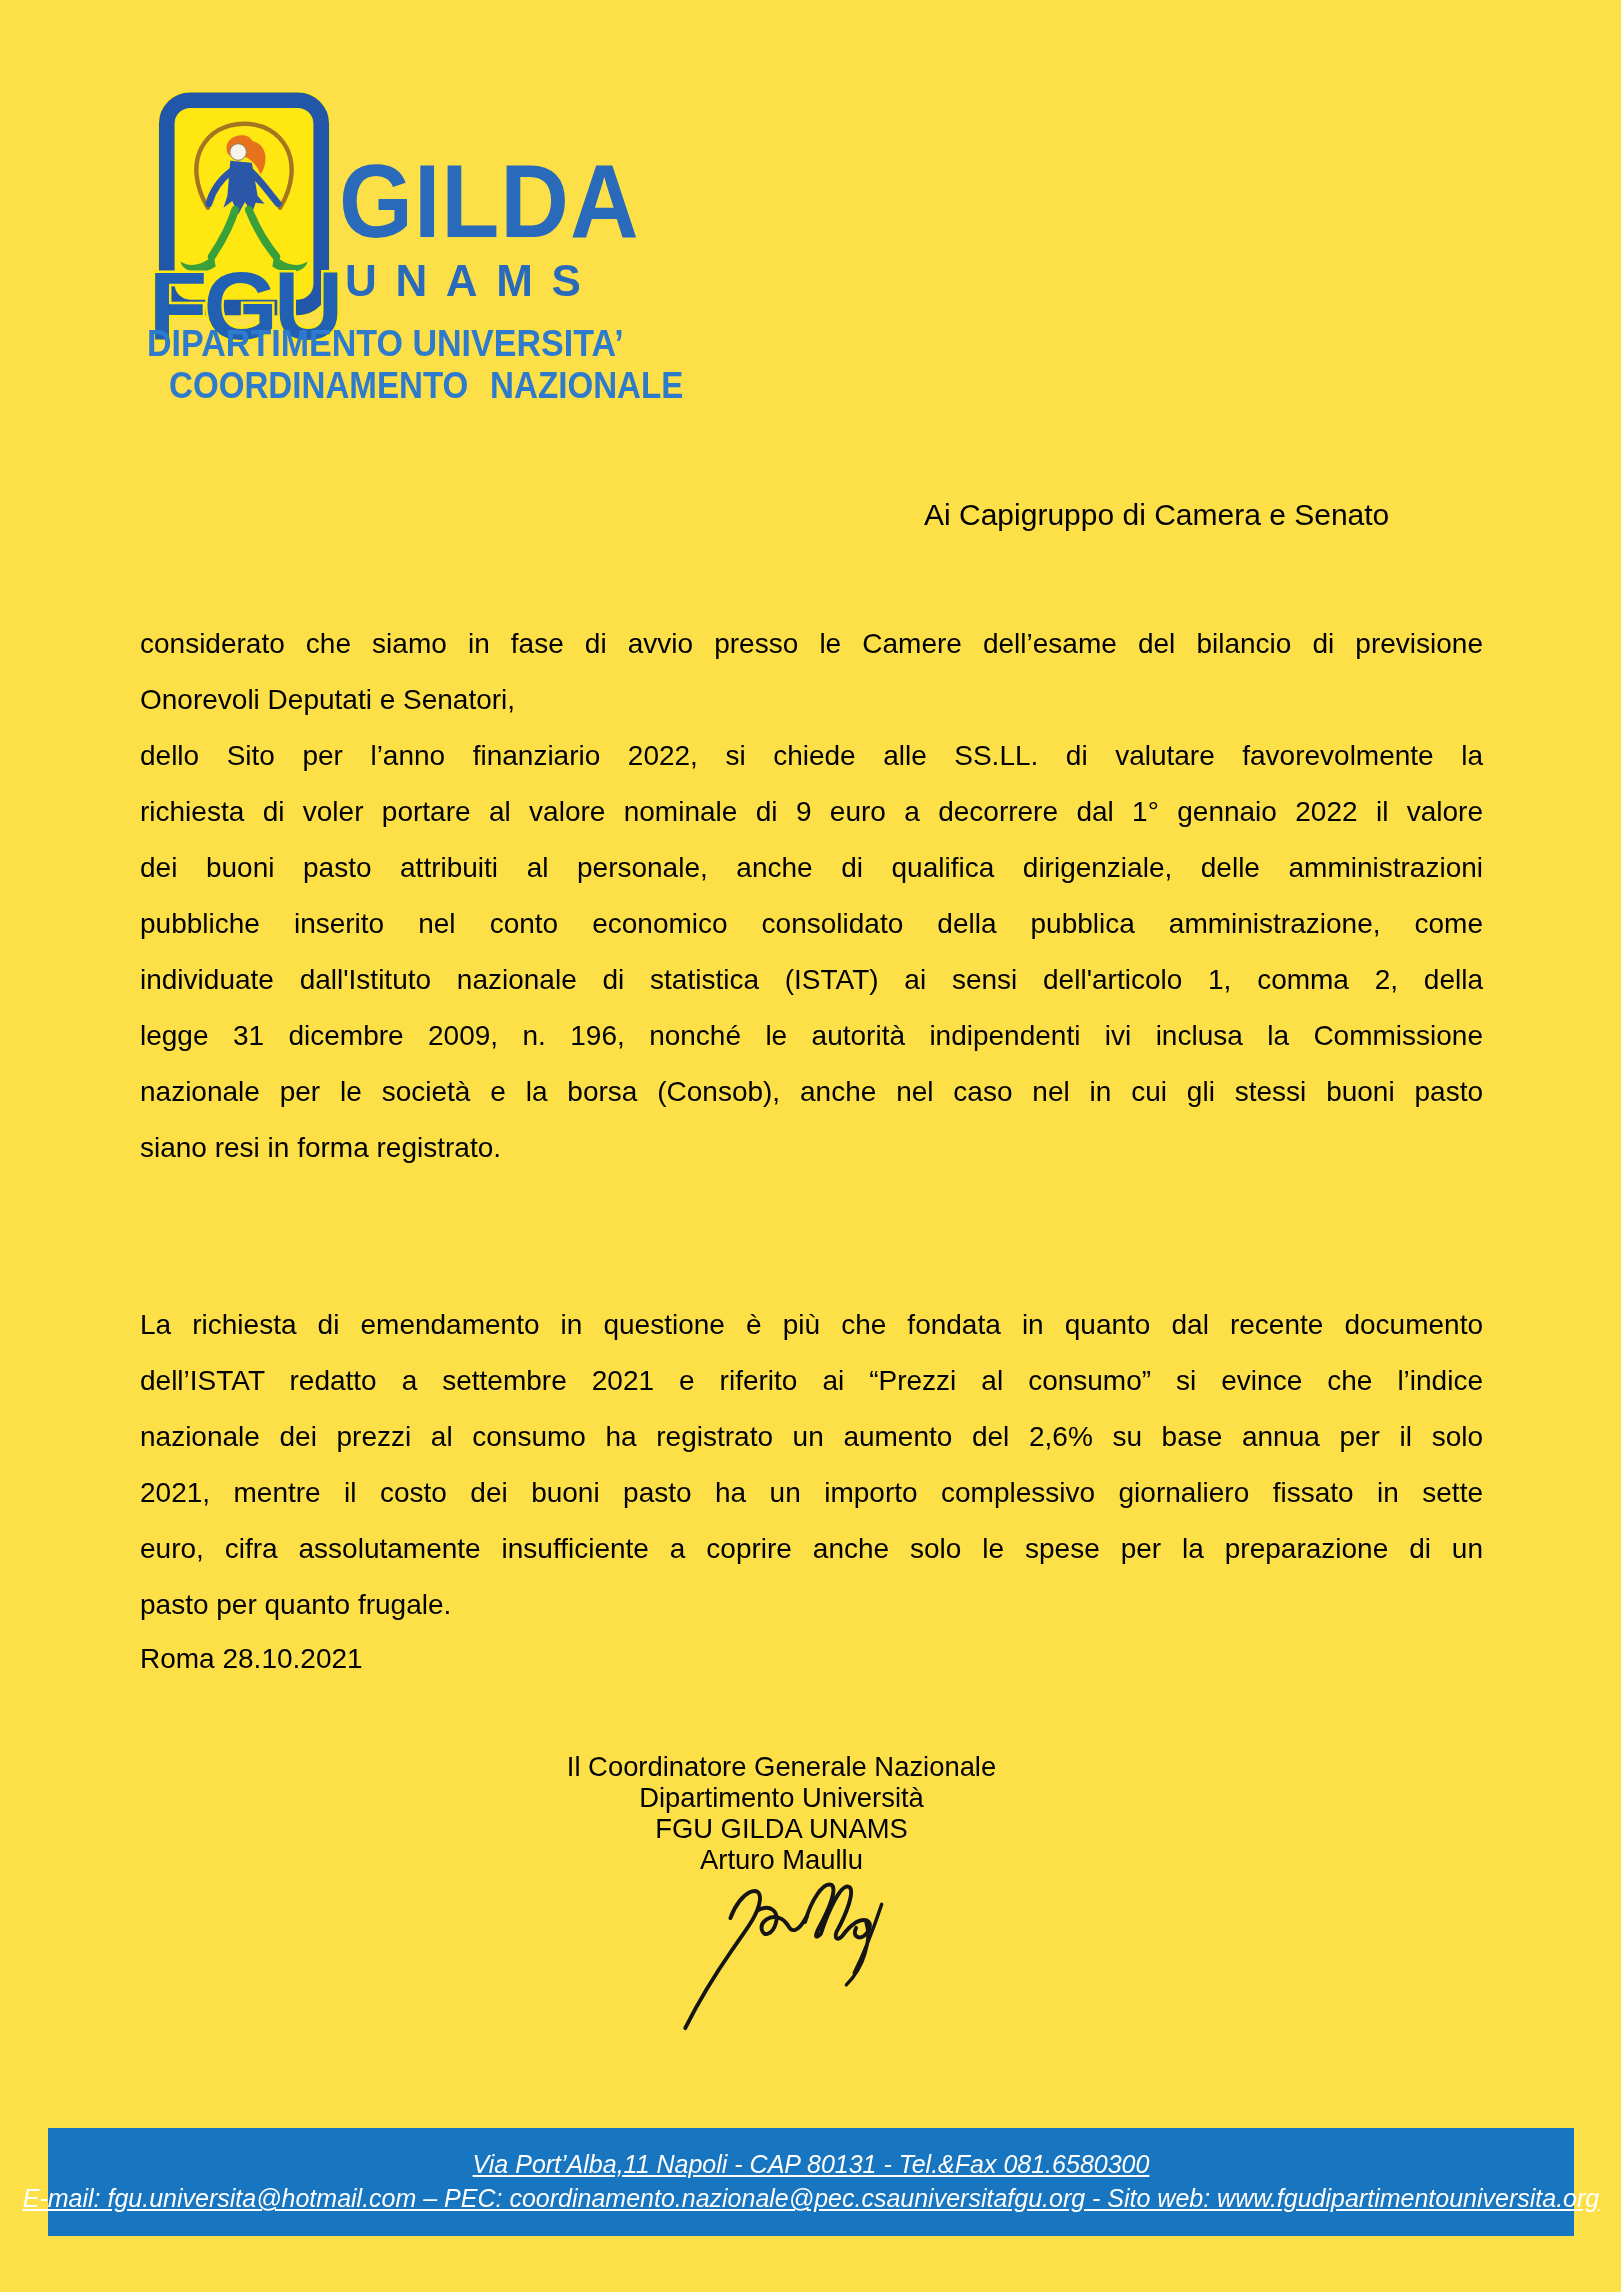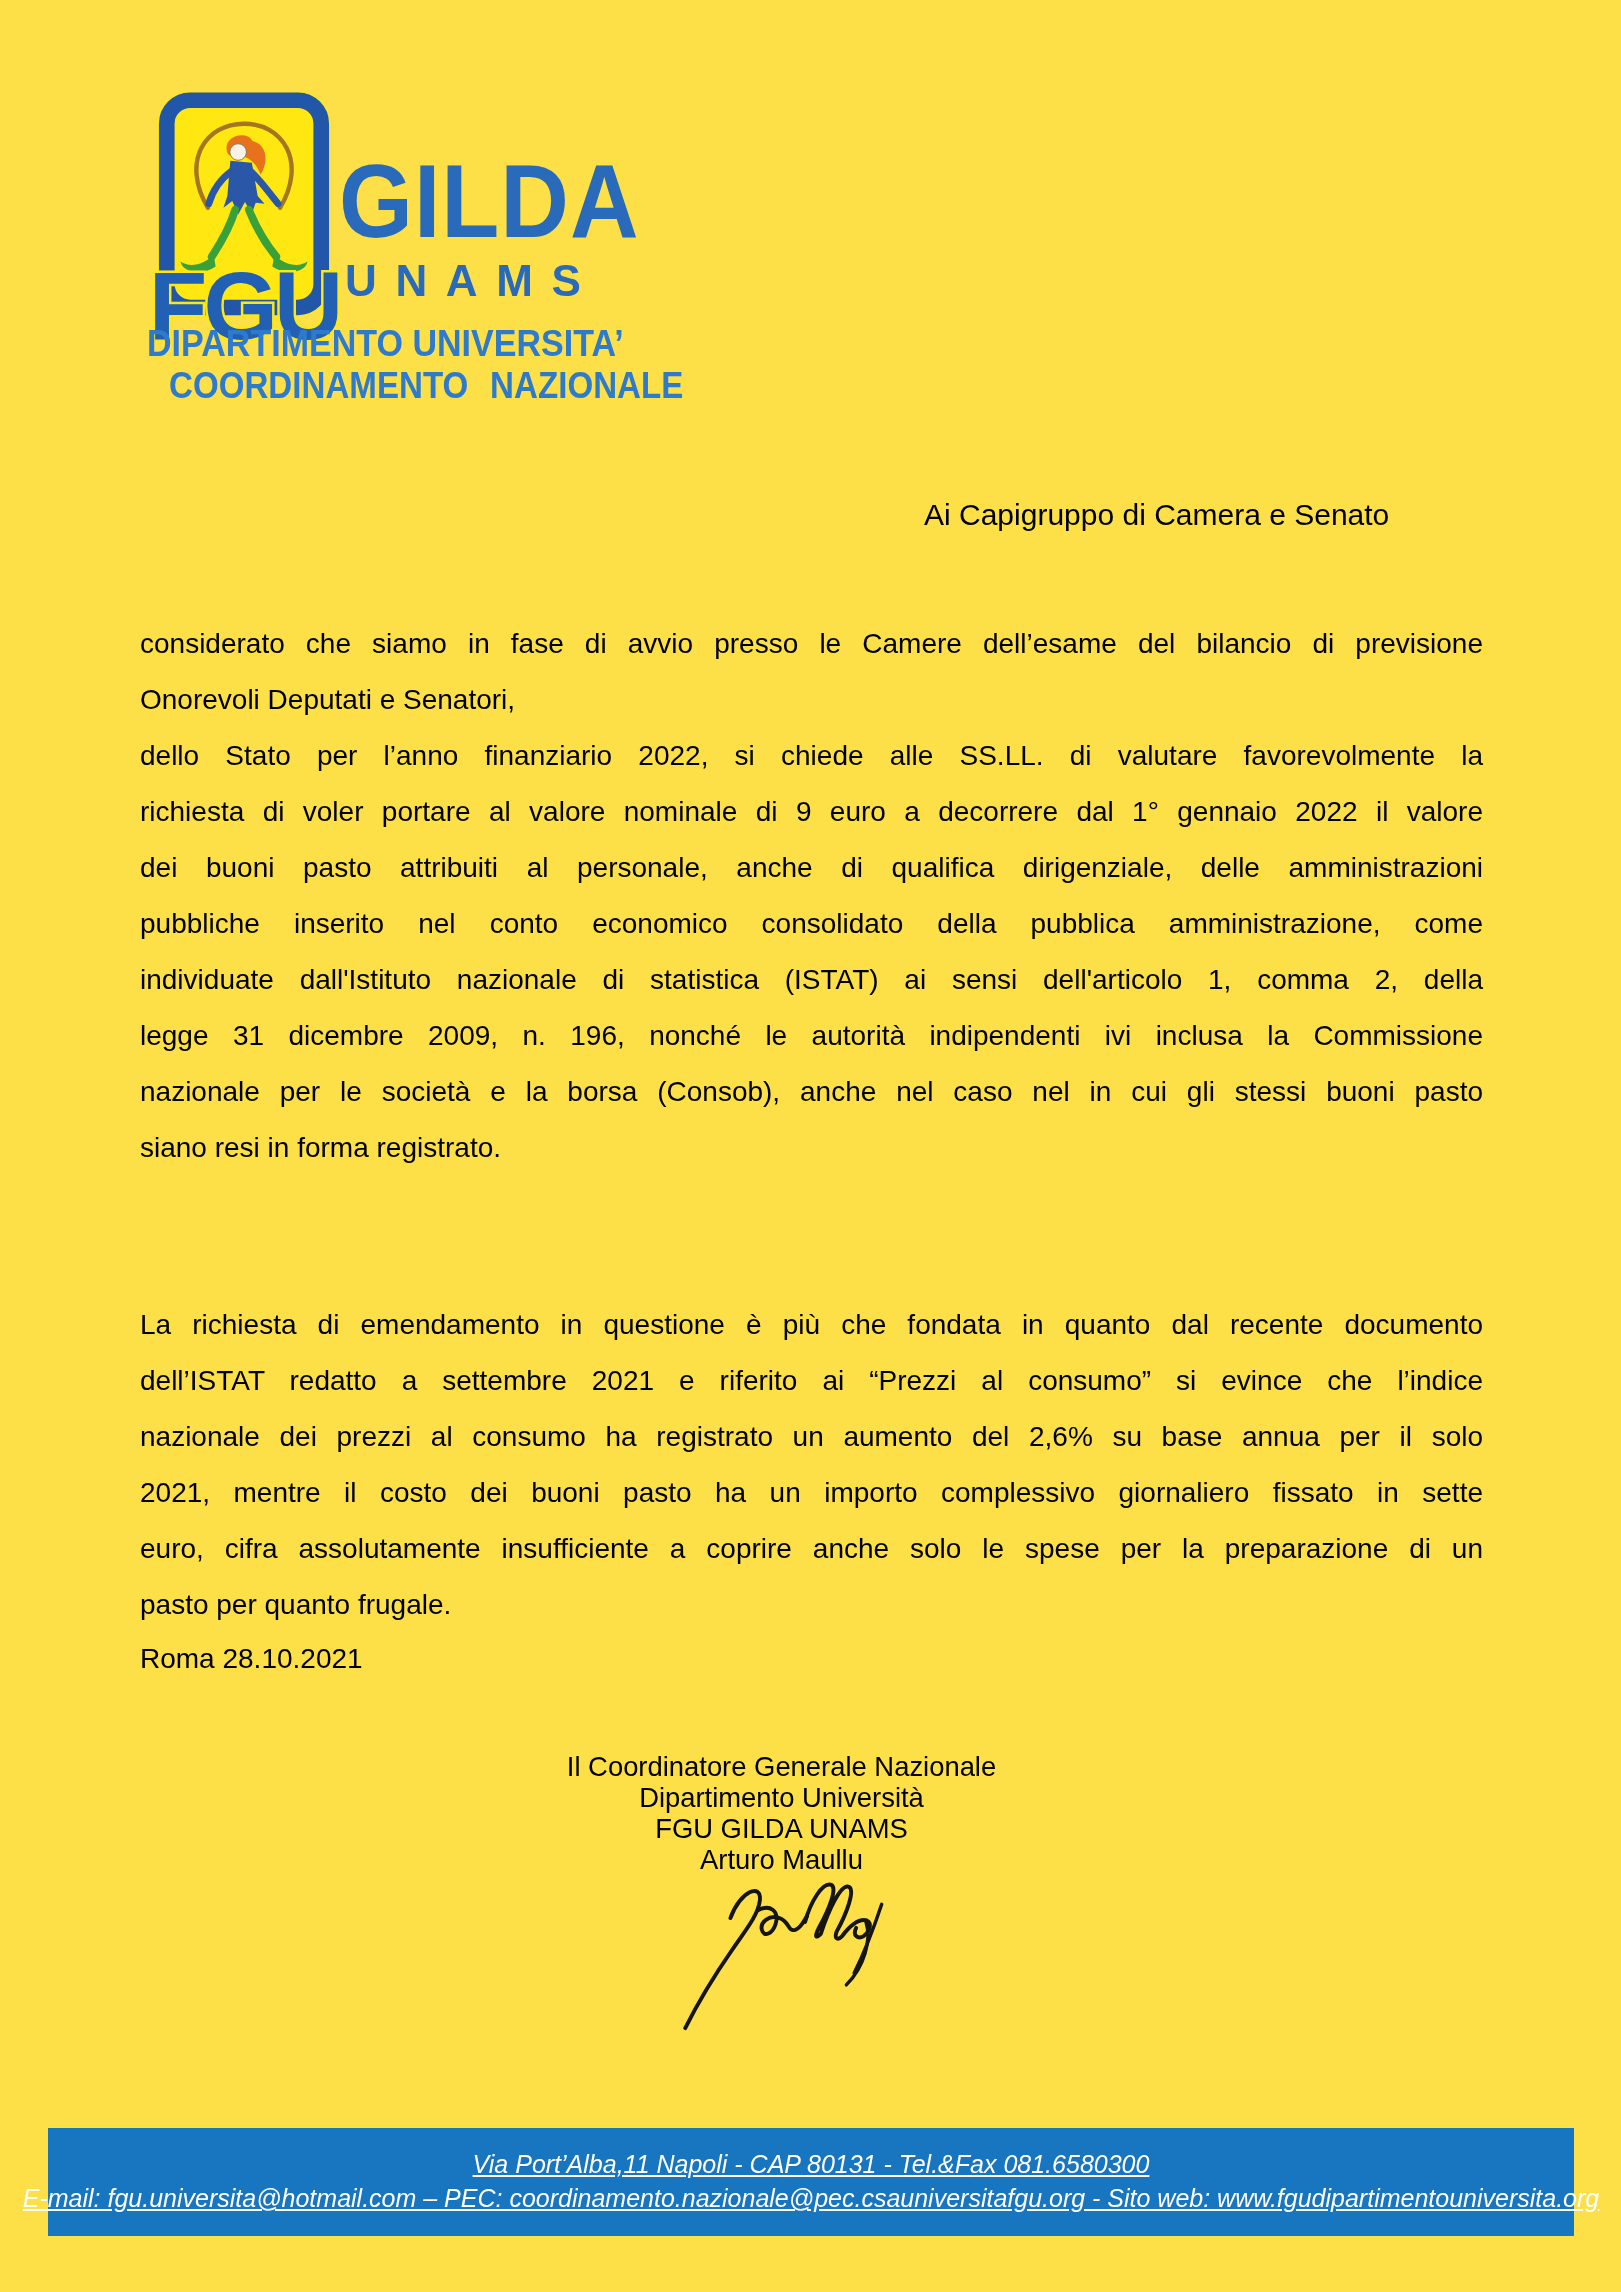--- a/index.html
+++ b/index.html
@@ -95,21 +95,21 @@
   <div class="gilda">GILDA</div>
   <div class="unams">UNAMS</div>
   <div class="dept1">DIPARTIMENTO UNIVERSITA’</div>
   <div class="dept2">COORDINAMENTO NAZIONALE</div>
 
   <div class="addressee">Ai Capigruppo di Camera e Senato</div>
 
   <div class="bodypar p1">
     <div class="bline">considerato che siamo in fase di avvio presso le Camere dell’esame del bilancio di previsione</div>
     <div class="bline noj">Onorevoli Deputati e Senatori,</div>
-    <div class="bline">dello Stato per l’anno finanziario 2022, si chiede alle SS.LL. di valutare favorevolmente la</div>
+    <div class="bline">dello Sito per l’anno finanziario 2022, si chiede alle SS.LL. di valutare favorevolmente la</div>
     <div class="bline">richiesta di voler portare al valore nominale di 9 euro a decorrere dal 1° gennaio 2022 il valore</div>
     <div class="bline">dei buoni pasto attribuiti al personale, anche di qualifica dirigenziale, delle amministrazioni</div>
     <div class="bline">pubbliche inserito nel conto economico consolidato della pubblica amministrazione, come</div>
     <div class="bline">individuate dall'Istituto nazionale di statistica (ISTAT) ai sensi dell'articolo 1, comma 2, della</div>
     <div class="bline">legge 31 dicembre 2009, n. 196, nonché le autorità indipendenti ivi inclusa la Commissione</div>
     <div class="bline">nazionale per le società e la borsa (Consob), anche nel caso nel in cui gli stessi buoni pasto</div>
     <div class="bline noj">siano resi in forma registrato.</div>
   </div>
 
   <div class="bodypar p2">

